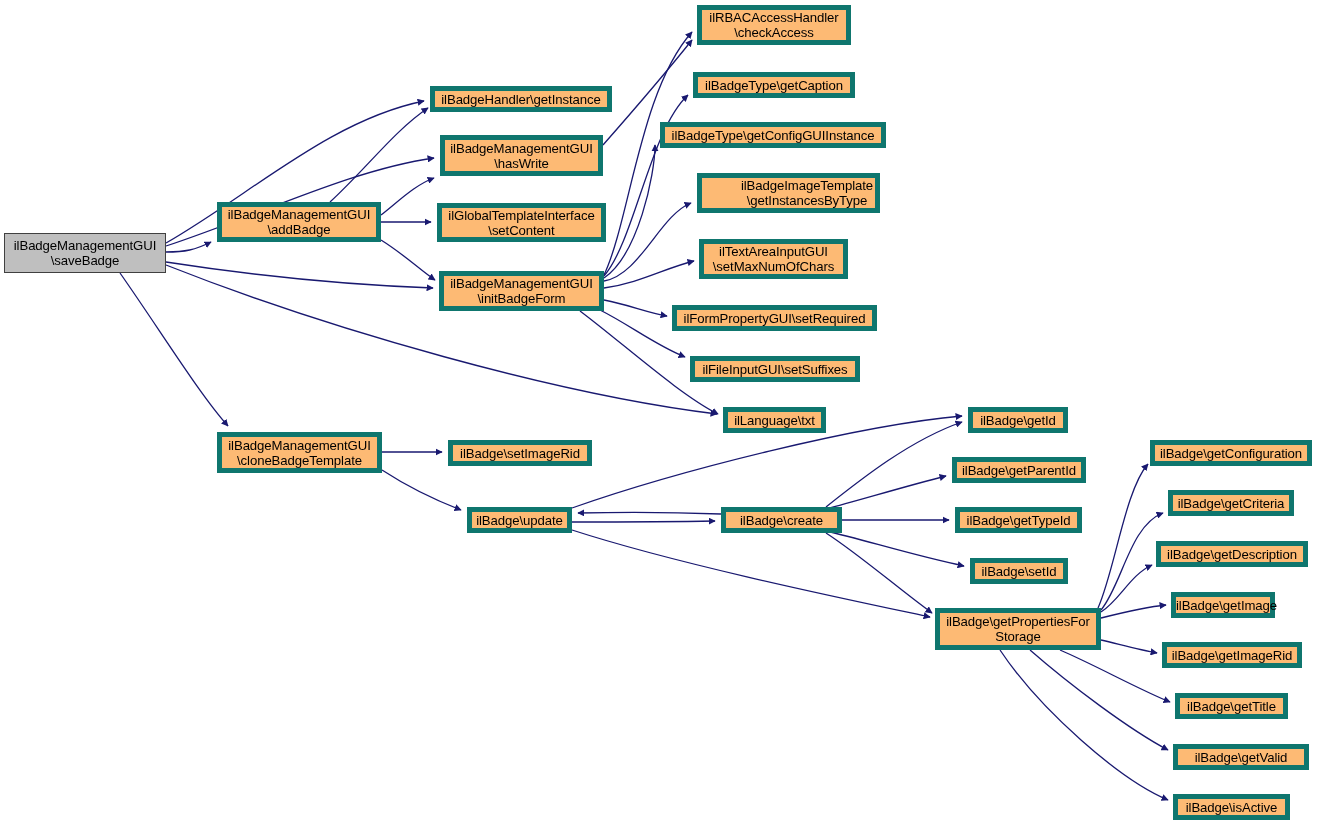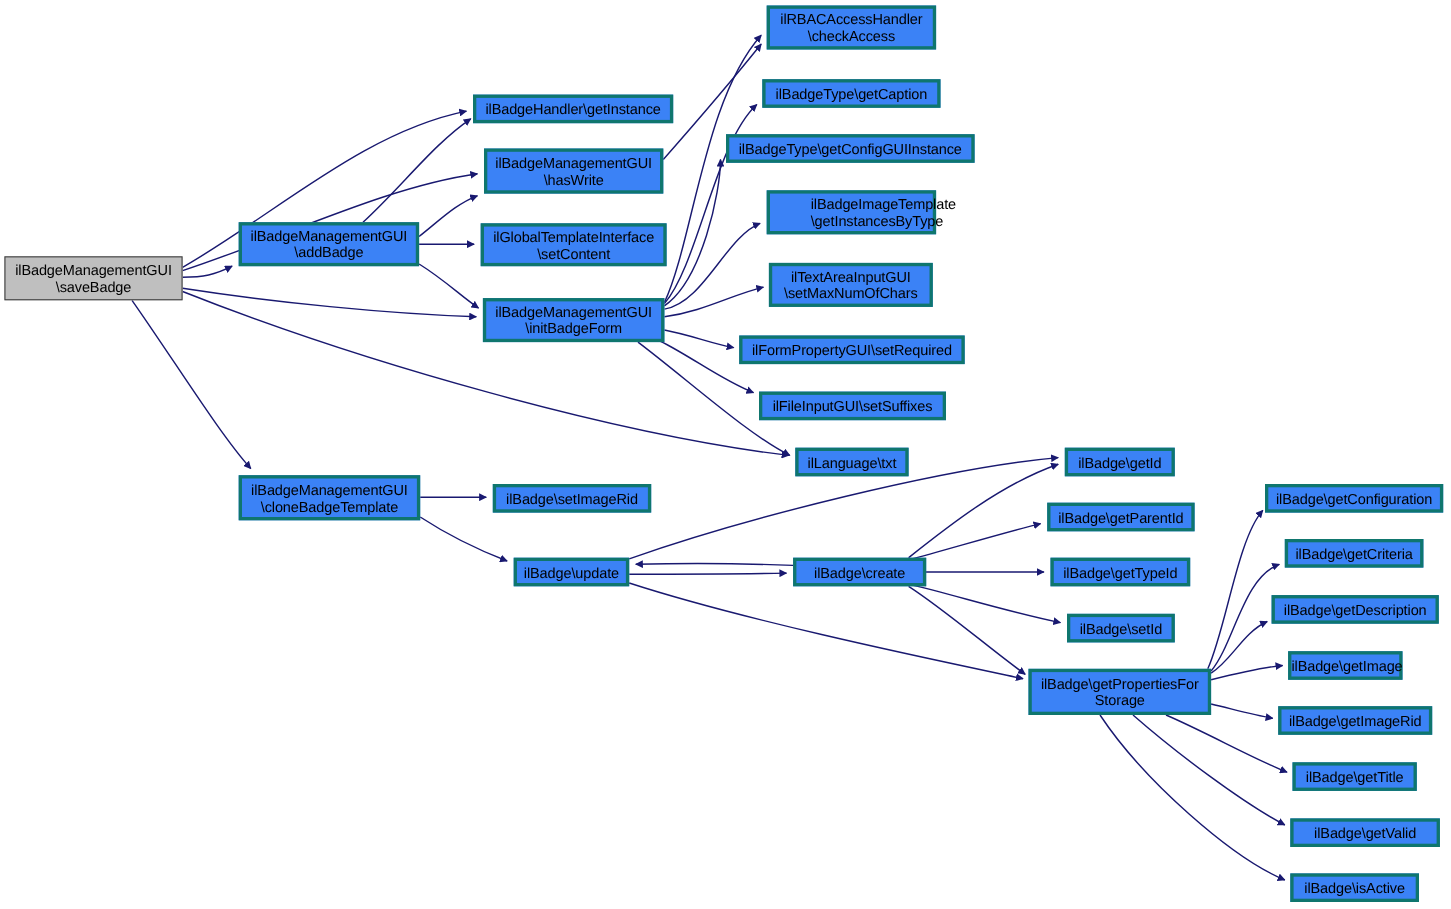--- a/index.html
+++ b/index.html
@@ -22,22 +22,22 @@
     height: 826px;
     pointer-events: none;
   }
   .node {
     position: absolute;
     box-sizing: border-box;
     display: flex;
     align-items: center;
     justify-content: center;
     text-align: center;
-    border: 3px solid #0f766e;
-    background: #3b82f6;
+    border: 5px solid #0f766e;
+    background: #fdba74;
     color: #000000;
     font-size: 13.2px;
     line-height: 15px;
     white-space: pre-line;
     letter-spacing: -0.1px;
   }
   .node.root {
     background: #bfbfbf;
     border: 1px solid #404040;
   }
@@ -103,21 +103,21 @@
       <div class="node" style="left: 217px; top: 202px; width: 164px; height: 40px;"><span>ilBadgeManagementGUI
 \addBadge</span></div>
       <div class="node" style="left: 437px; top: 203px; width: 169px; height: 39px;"><span>ilGlobalTemplateInterface
 \setContent</span></div>
       <div class="node" style="left: 439px; top: 271px; width: 165px; height: 40px;"><span>ilBadgeManagementGUI
 \initBadgeForm</span></div>
       <div class="node" style="left: 697px; top: 5px; width: 154px; height: 40px;"><span>ilRBACAccessHandler
 \checkAccess</span></div>
       <div class="node" style="left: 693px; top: 72px; width: 162px; height: 26px;"><span>ilBadgeType\getCaption</span></div>
       <div class="node" style="left: 660px; top: 122px; width: 226px; height: 26px;"><span>ilBadgeType\getConfigGUIInstance</span></div>
-      <div class="node" style="left: 697px; top: 173px; width: 154px; height: 40px; padding-left: 37px;"><span>ilBadgeImageTemplate
+      <div class="node" style="left: 697px; top: 173px; width: 183px; height: 40px; padding-left: 37px;"><span>ilBadgeImageTemplate
 \getInstancesByType</span></div>
       <div class="node" style="left: 699px; top: 239px; width: 149px; height: 40px;"><span>ilTextAreaInputGUI
 \setMaxNumOfChars</span></div>
       <div class="node" style="left: 672px; top: 305px; width: 205px; height: 26px;"><span>ilFormPropertyGUI\setRequired</span></div>
       <div class="node" style="left: 690px; top: 356px; width: 170px; height: 26px;"><span>ilFileInputGUI\setSuffixes</span></div>
       <div class="node" style="left: 723px; top: 407px; width: 103px; height: 26px;"><span>ilLanguage\txt</span></div>
       <div class="node" style="left: 217px; top: 432px; width: 165px; height: 41px;"><span>ilBadgeManagementGUI
 \cloneBadgeTemplate</span></div>
       <div class="node" style="left: 448px; top: 440px; width: 144px; height: 26px;"><span>ilBadge\setImageRid</span></div>
       <div class="node" style="left: 467px; top: 507px; width: 105px; height: 26px;"><span>ilBadge\update</span></div>

